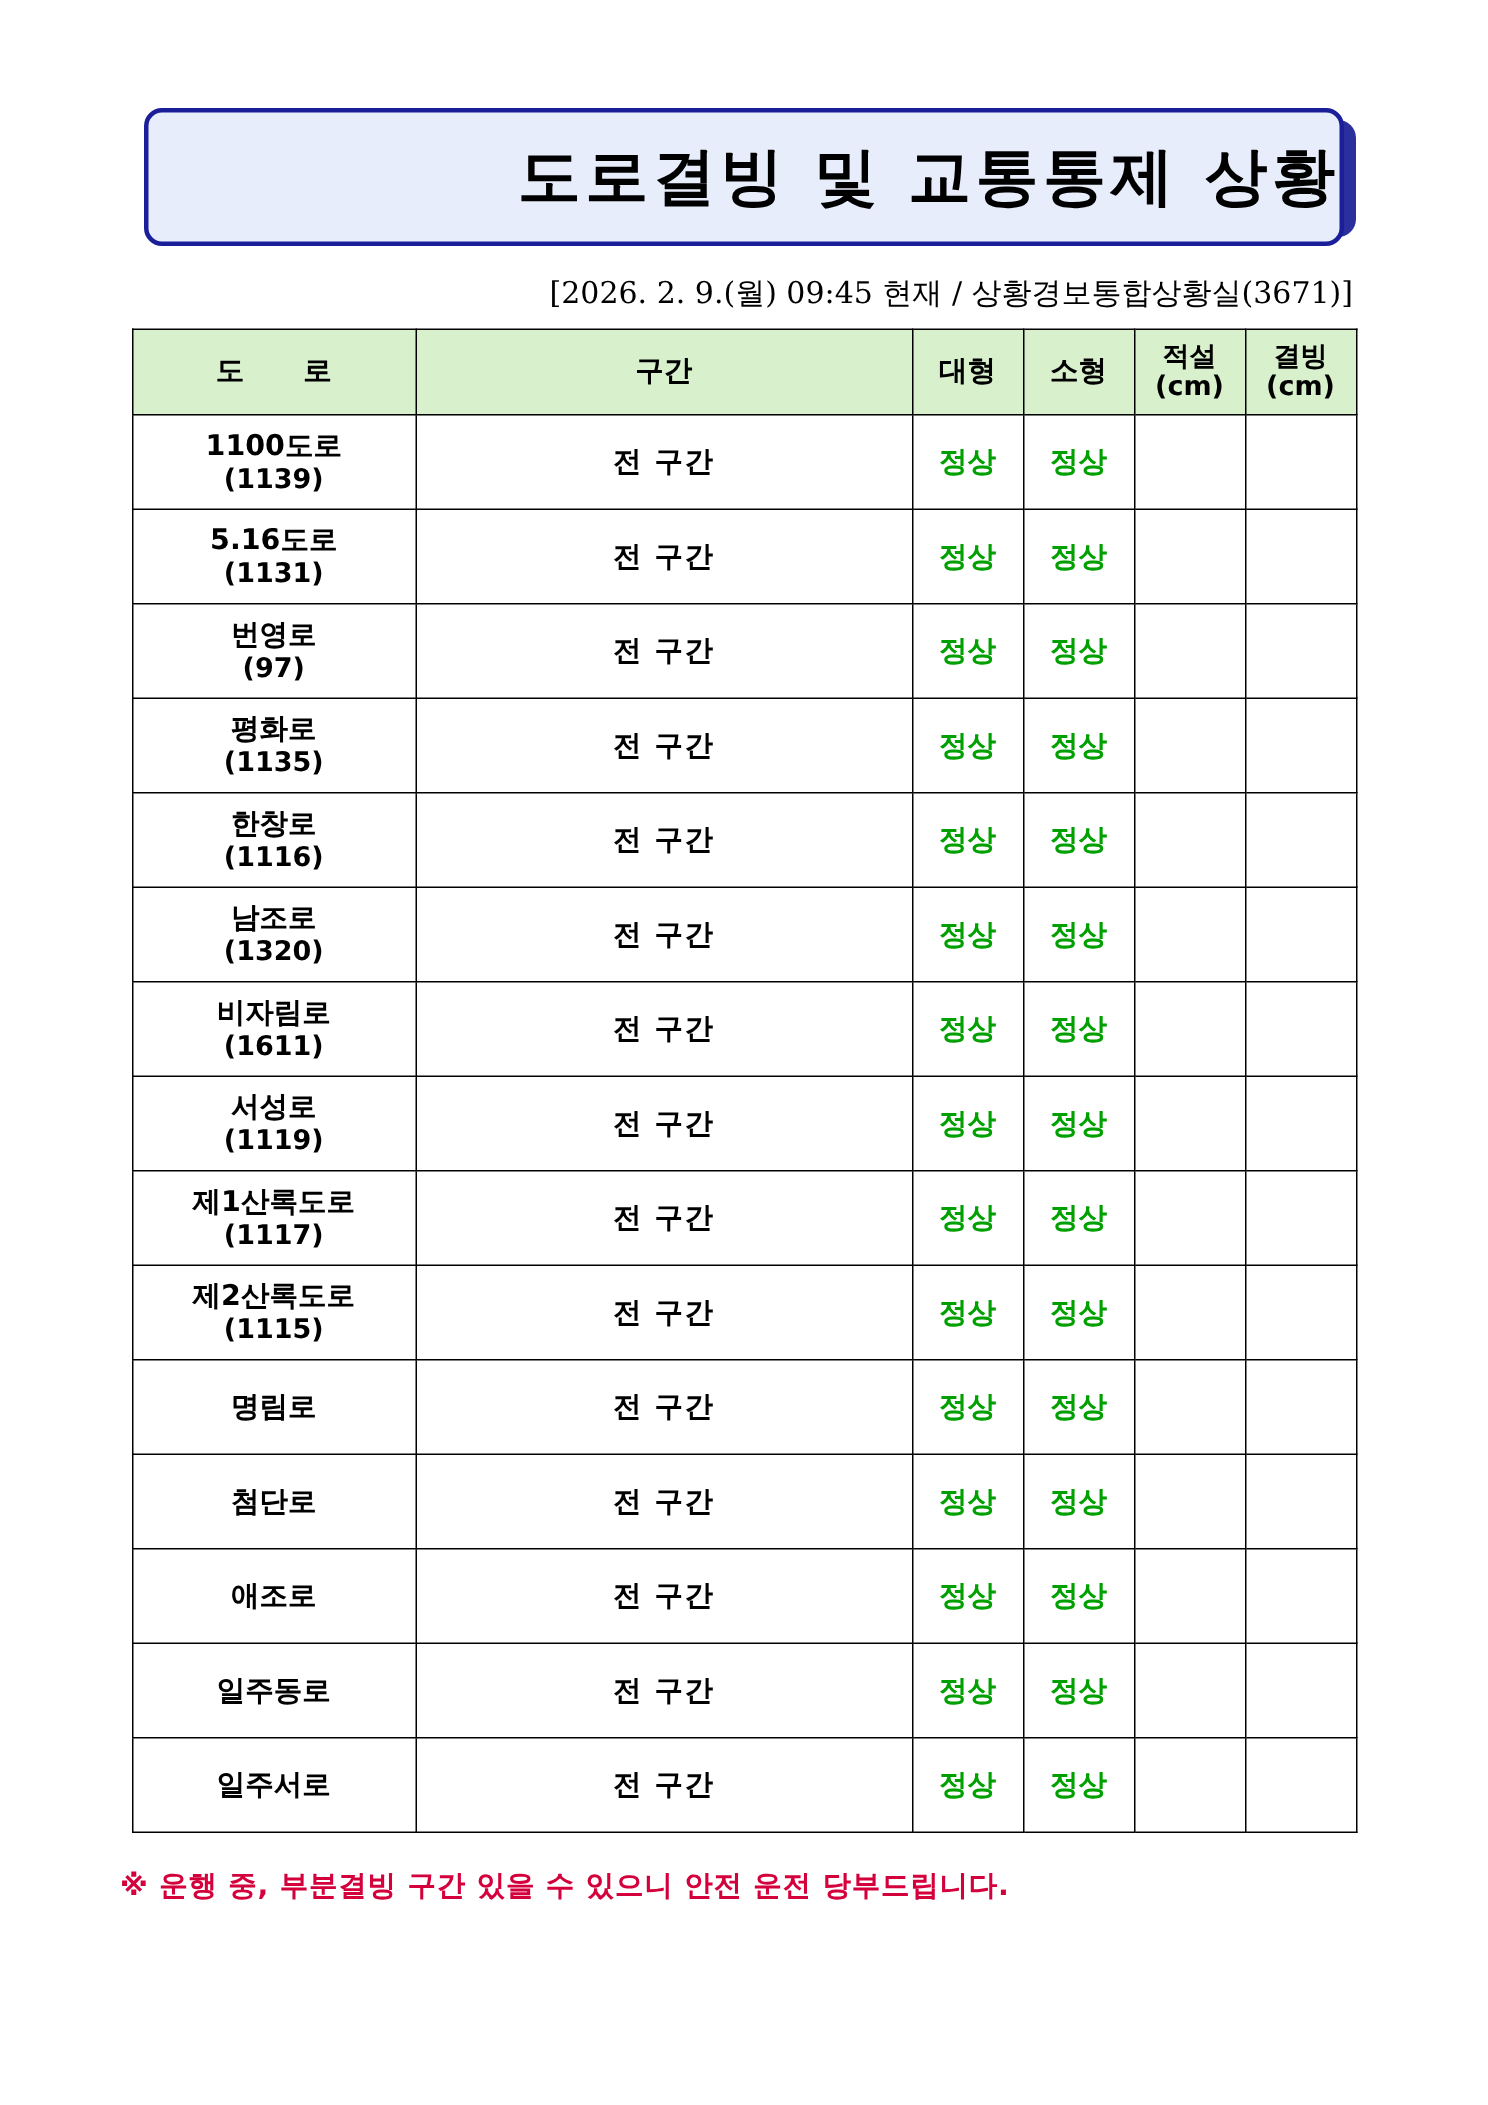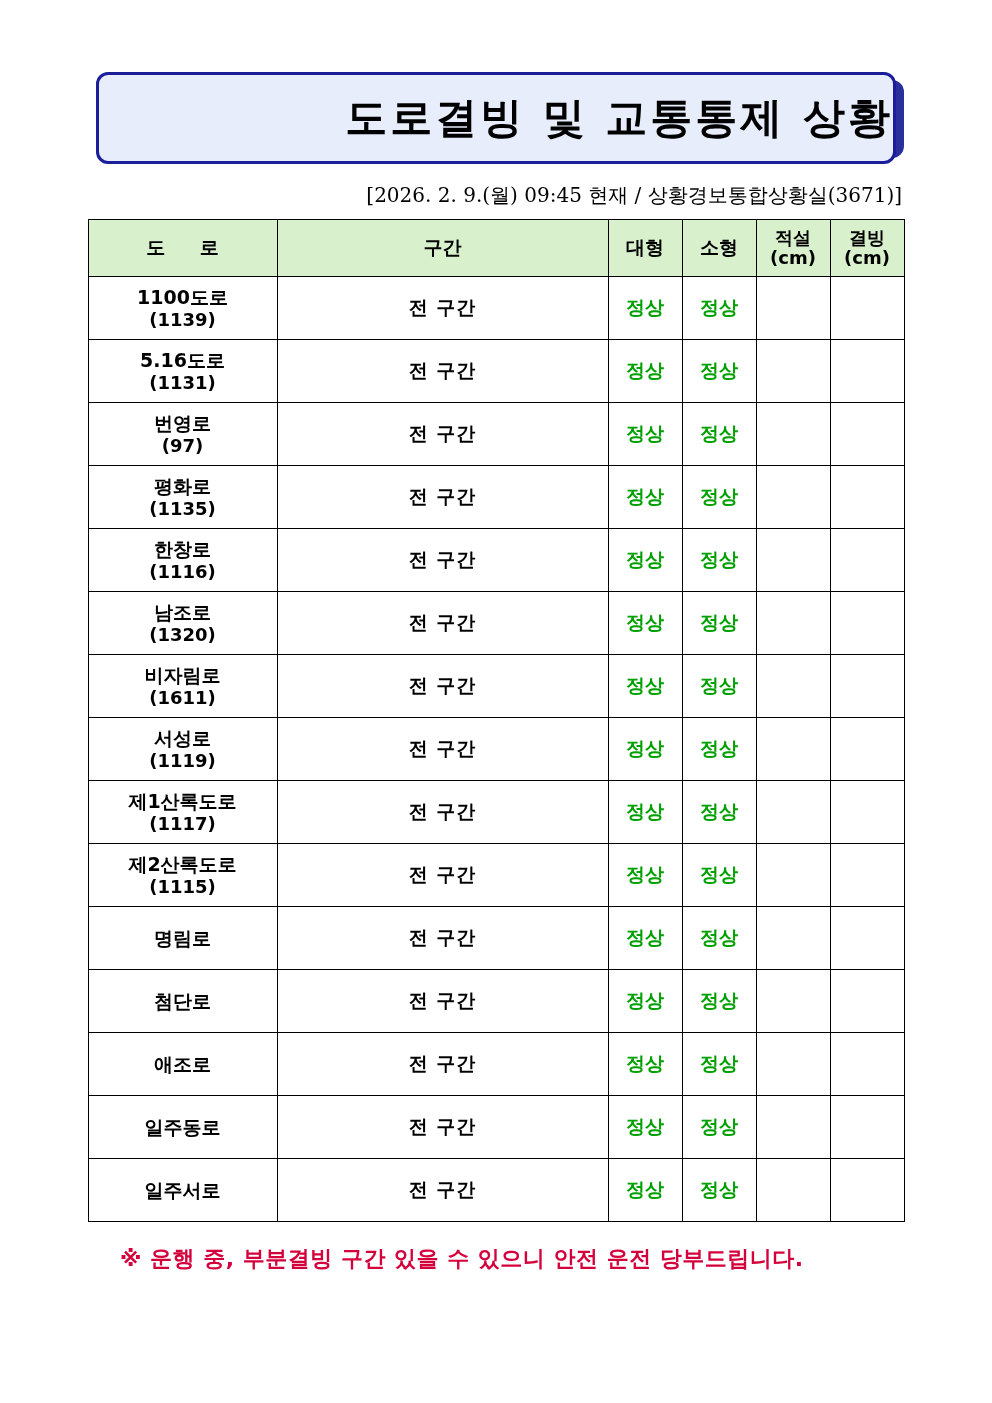--- a/index.html
+++ b/index.html
@@ -98,20 +98,21 @@
   th.col-sect   { width: 330px; }
   th.col-large  { width: 73px; }
   th.col-small  { width: 73px; }
   th.col-snow   { width: 73px; }
   th.col-ice    { width: 73px; }
 
   .hdr-road {
     letter-spacing: 14px;
     padding-left: 14px;
     display: inline-block;
+    font-family: Liberation Mono, monospace;
   }
   .hdr-two-line {
     display: block;
     font-size: 18px;
     line-height: 1.1;
   }
 
   table.status tbody td {
     height: 58px;
     font-size: 19px;
@@ -120,23 +121,23 @@
   }
   td.road-name { line-height: 1.2; }
   td.road-name .line2 { display: block; font-size: 18px; }
   td.section { font-weight: bold; letter-spacing: 1px; }
   td.state { color: #00a000; font-weight: bold; }
   td.blank { }
 
   
   .note {
     margin: 22px 0 0 0;
-    padding-left: 120px;
+    padding-left: 80px;
     font-family: "DejaVu Sans", sans-serif;
-    font-size: 22px;
+    font-size: 19px;
     font-weight: bold;
     color: #d4003c;
     letter-spacing: 0.5px;
   }
 </style>
 </head>
 <body>
 
 <div class="page">
 

